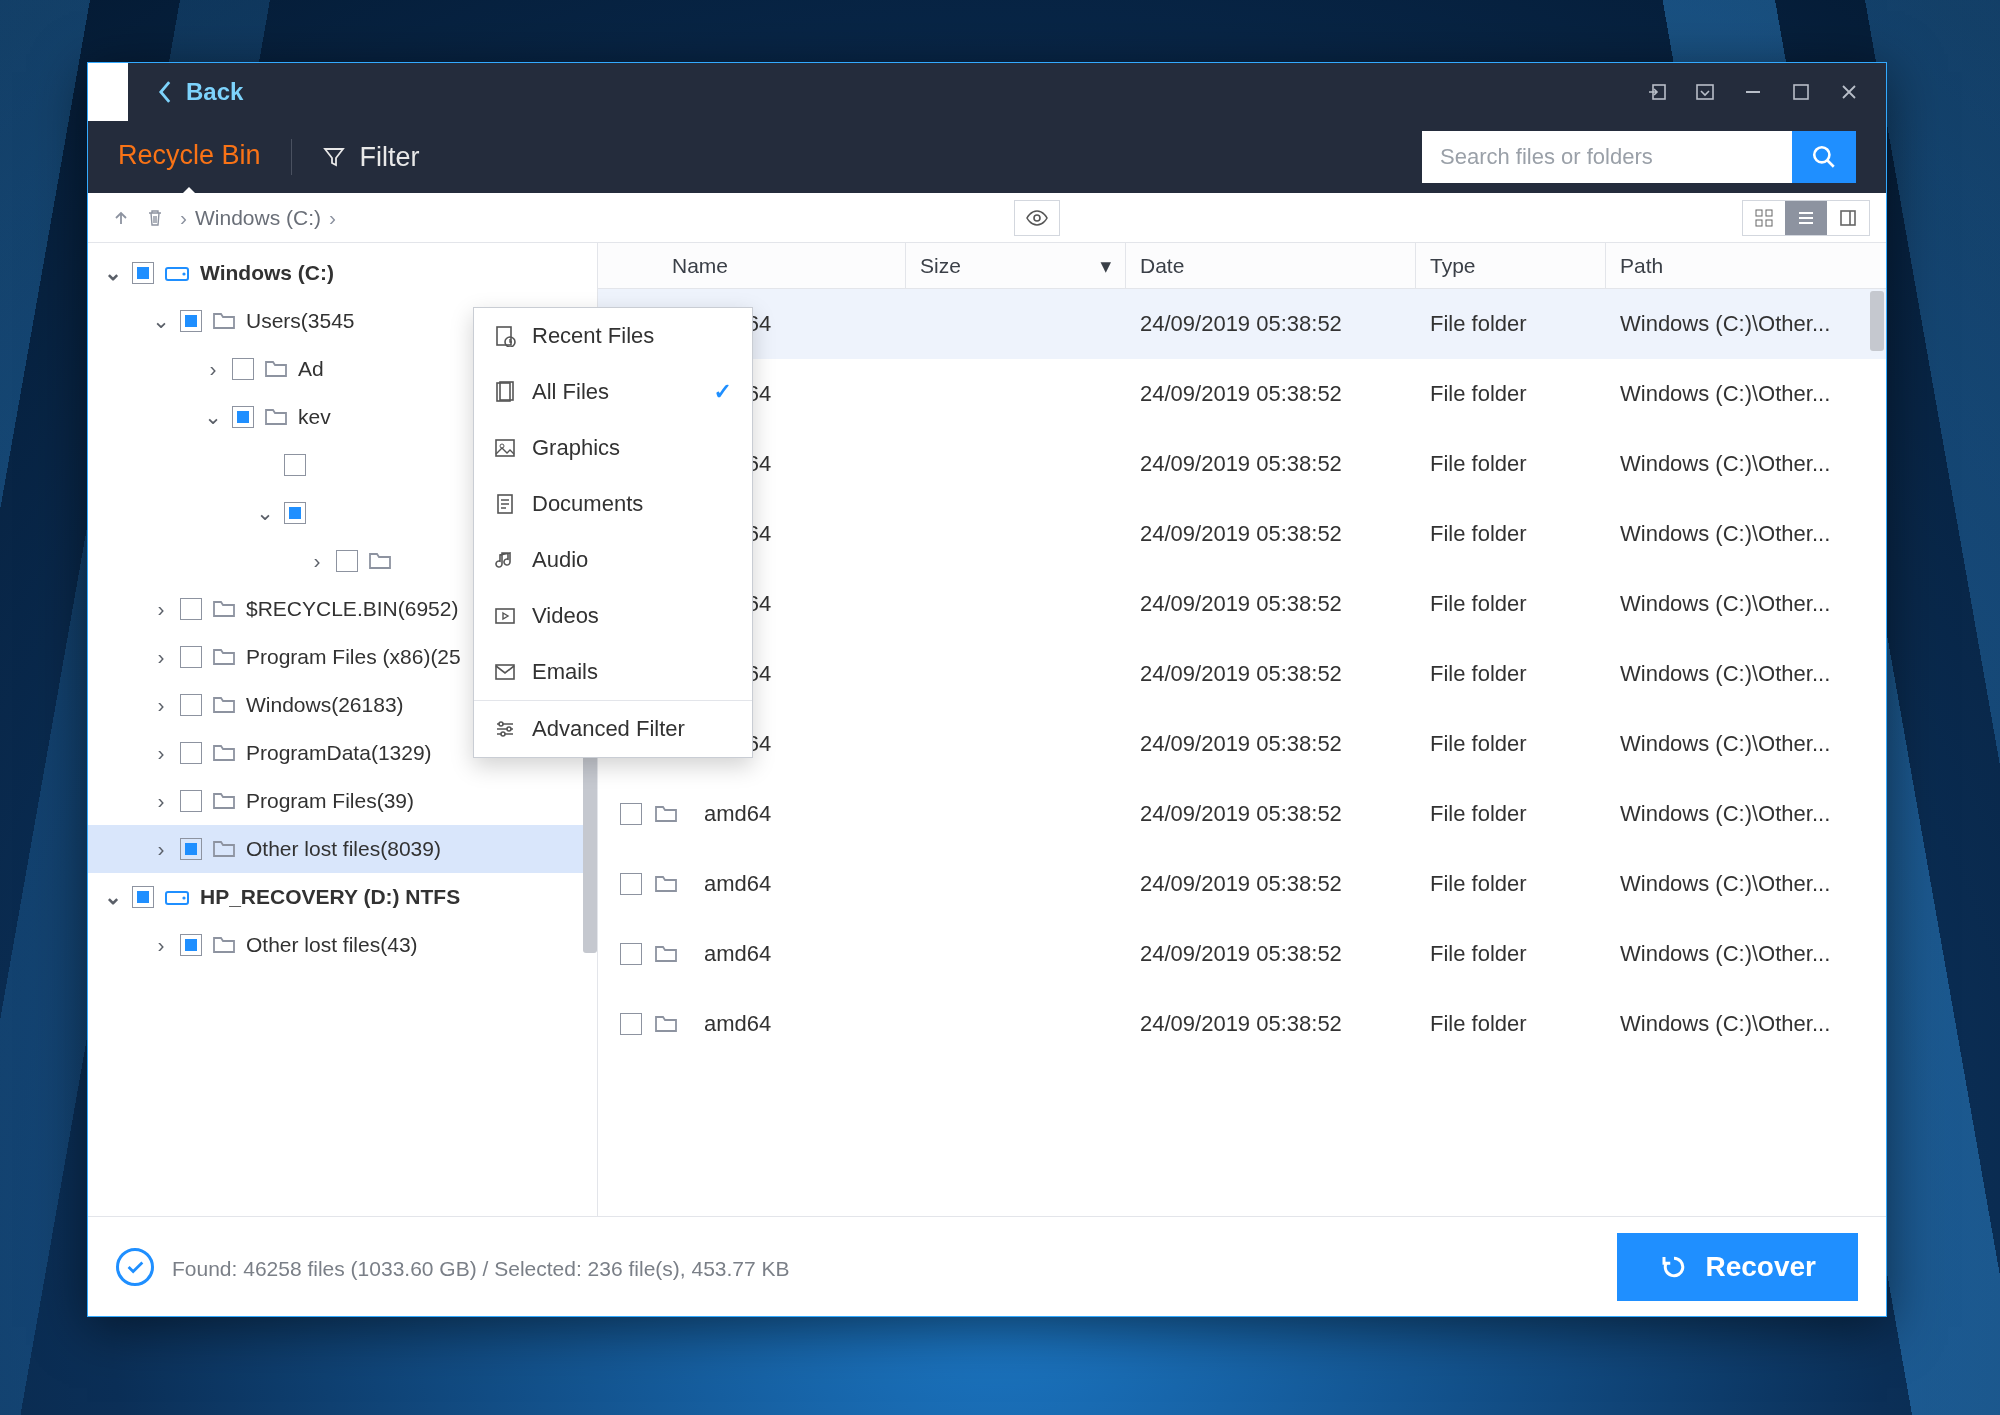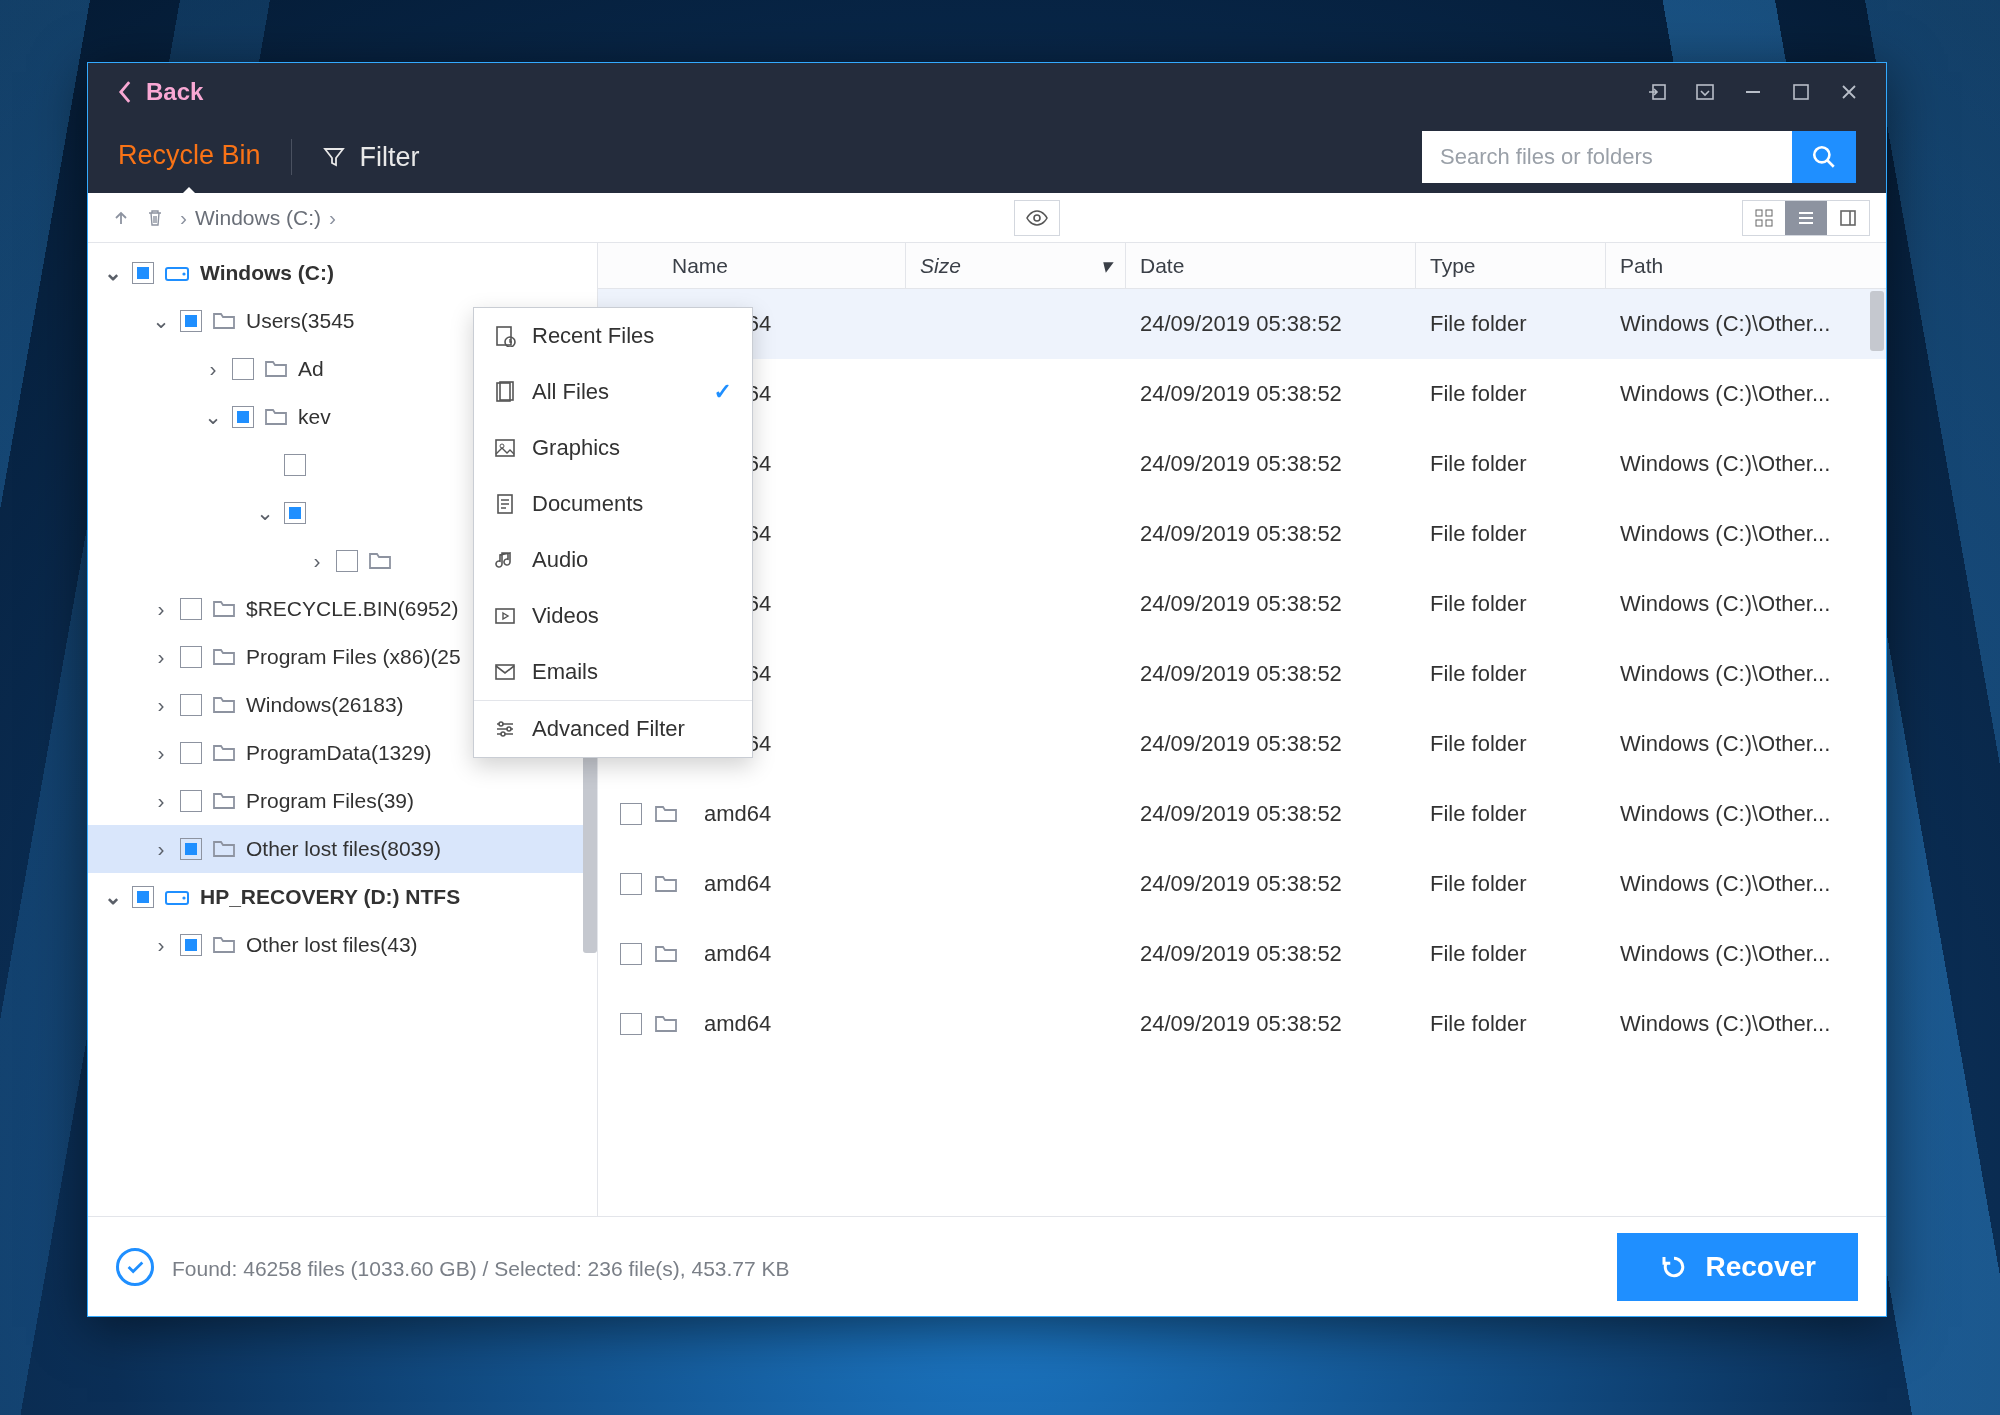--- a/index.html
+++ b/index.html
@@ -15,21 +15,21 @@
      linear-gradient(80deg ,transparent 0 85%,rgba(60,170,255,.35) 85% 90%,transparent 90% 94%,rgba(60,170,255,.25) 94% 100%);
     pointer-events:none;
   }
   .app{
     position:absolute;left:87px;top:62px;width:1800px;height:1255px;
     background:#fff;display:flex;flex-direction:column;
     box-shadow:0 10px 50px rgba(0,0,0,.5);
     border:1px solid #33aaff;
   }
   
-  .titlebar{height:58px;background:#242c3c;display:flex;align-items:center;color:#f9a8d4;}
+  .titlebar{height:58px;background:#242c3c;display:flex;align-items:center;color:#7dd3fc;margin-left:40px;}
   .back-btn{display:flex;align-items:center;gap:14px;padding:0 30px;height:100%;cursor:pointer;font-size:24px;font-weight:600;}
   .back-btn svg{width:14px;height:24px;}
   .win-btns{margin-left:auto;display:flex;gap:26px;padding-right:26px;color:#b8bec8;}
   .win-btns span{cursor:pointer;display:inline-flex;width:22px;height:22px;align-items:center;justify-content:center;}
   
   .toolbar{height:72px;background:#242c3c;display:flex;align-items:center;padding:0 30px;gap:30px;}
   .tab{font-size:27px;color:#8d93a0;position:relative;padding-bottom:4px;cursor:pointer;display:flex;align-items:center;gap:12px;}
   .tab.active{color:#f97316;}
   .tab.active::after{content:"";position:absolute;left:50%;bottom:-22px;transform:translateX(-50%);
     border:10px solid transparent;border-bottom-color:#fff;}
@@ -60,21 +60,21 @@
   .node.drive .fico{color:#1f8fff;}
   .node.bold{font-weight:600;}
   .pad0{padding-left:16px}.pad1{padding-left:64px}.pad2{padding-left:116px}
   .pad3{padding-left:168px}.pad4{padding-left:220px}
   
   .list{flex:1;display:flex;flex-direction:column;min-width:0;}
   .headrow{display:flex;height:46px;align-items:center;border-bottom:1px solid #e3e5ea;font-size:21px;color:#3a3f47;background:#fcfcfd;}
   .headrow div{padding:0 14px;border-right:1px solid #e3e5ea;height:100%;display:flex;align-items:center;gap:6px;cursor:pointer;}
   .c-chk{width:60px;border-right:none!important;}
   .c-name{flex:1;}
-  .c-size{width:220px;justify-content:space-between;font-style:italic;}
+  .c-size{width:220px;justify-content:space-between;}
   .c-date{width:290px;}
   .c-type{width:190px;}
   .c-path{width:280px;border-right:none!important;}
   .rows{flex:1;overflow:hidden;position:relative;}
   .row{display:flex;align-items:center;height:70px;font-size:22px;color:#323232;}
   .row.hover{background:#eef3fc;}
   .row .cell{padding:0 14px;}
   .row .cb{width:22px;height:22px;border:1px solid #8d93a0;margin-left:22px;cursor:pointer;flex-shrink:0;}
   .row .fico{color:#8d93a0;margin:0 12px;display:inline-flex;}
   .rows .sbscroll{position:absolute;right:2px;top:2px;width:14px;height:60px;background:#c5c8cf;border-radius:3px;}

